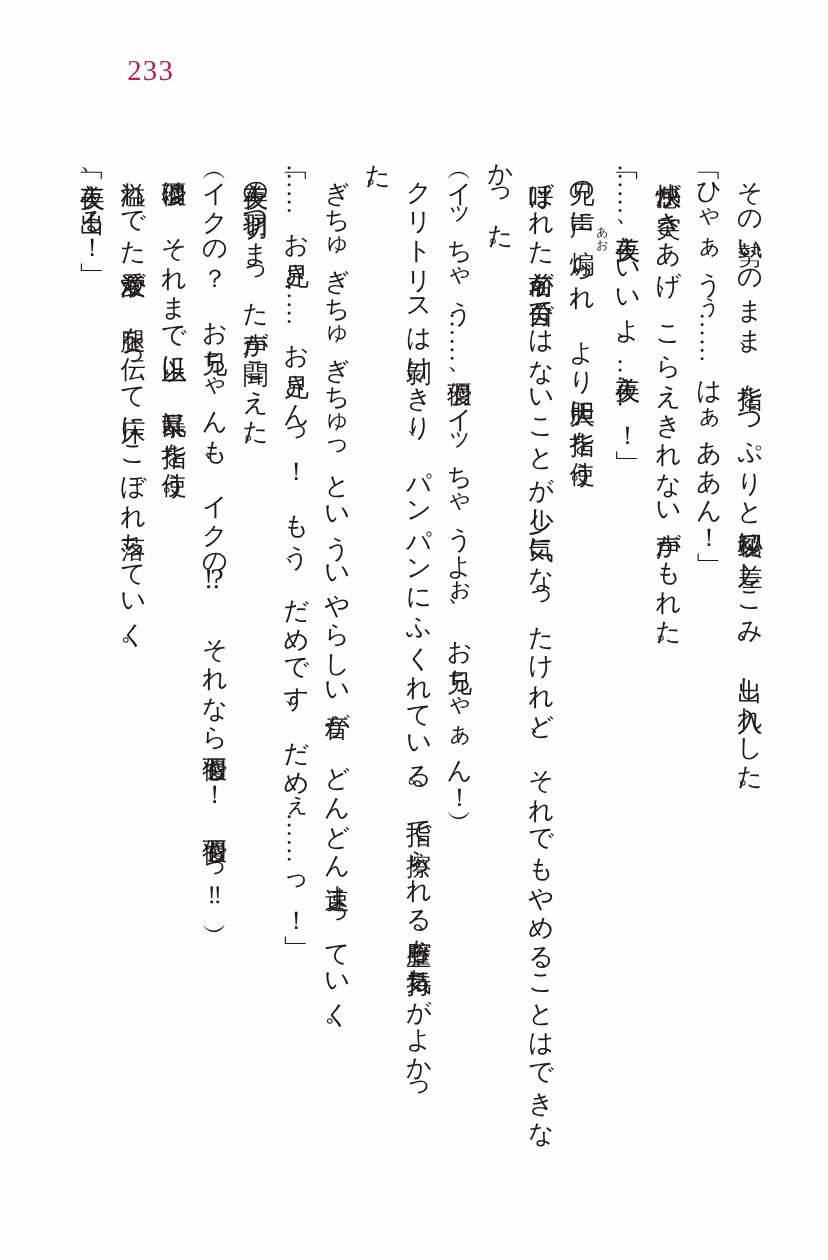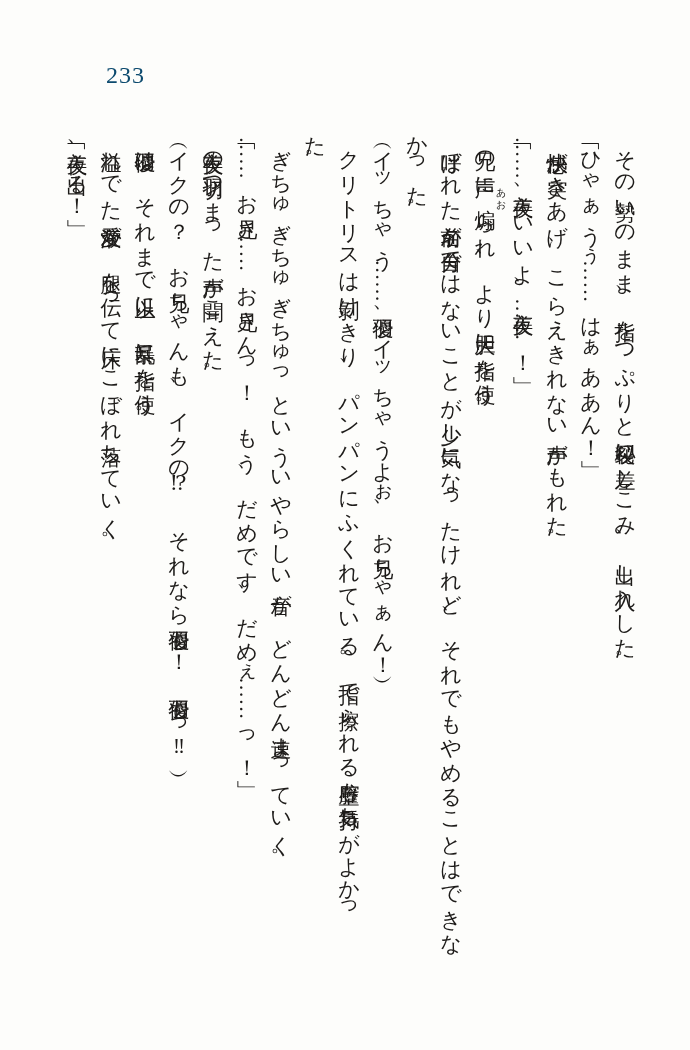--- a/index.html
+++ b/index.html
@@ -18,25 +18,25 @@
     background: var(--paper);
     overflow: hidden;
     font-family: "Liberation Serif", "DejaVu Serif", serif;
   }
   .page {
     position: absolute;
     inset: 0;
   }
   .page-number {
     position: absolute;
-    top: 62px;
+    top: 47px;
     left: 106px;
     font-size: 24px;
     letter-spacing: 1px;
-    color: #0c4a6e;
+    color: #be185d;
   }
   .page-text {
     position: absolute;
     top: 122px;
     right: 48px;
     width: 582px;
     height: 822px;
     writing-mode: vertical-rl;
     text-orientation: mixed;
     font-size: 21px;

